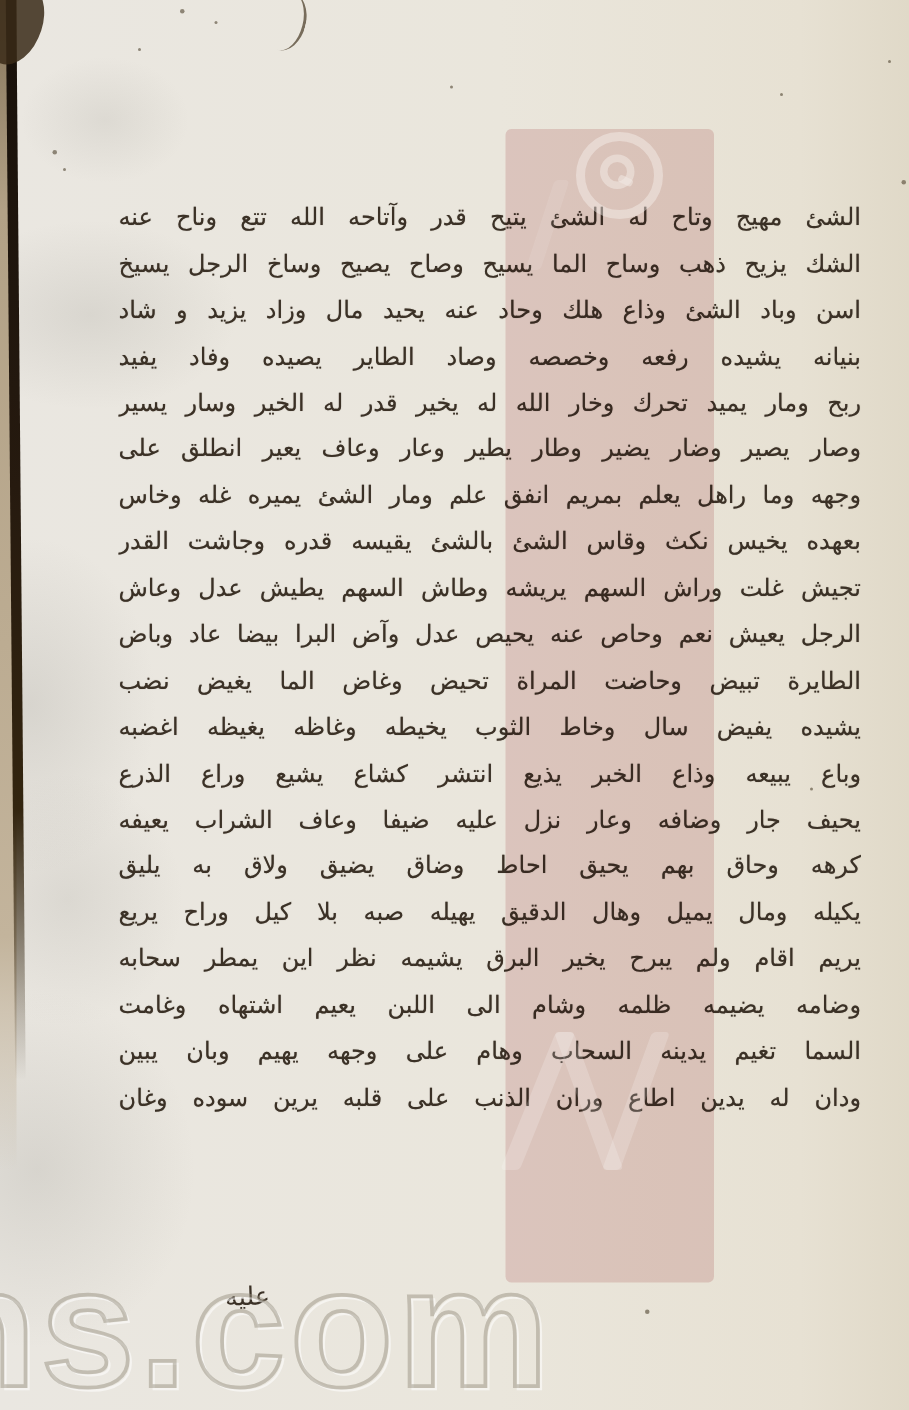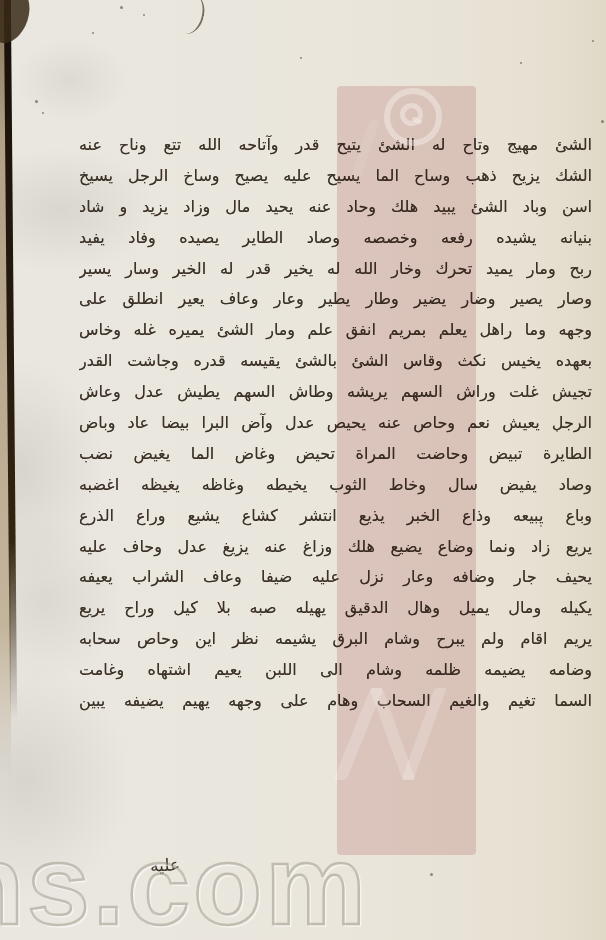--- a/index.html
+++ b/index.html
@@ -53,21 +53,21 @@
   .ring-inner{
     position:absolute;left:10px;top:9px;width:13px;height:13px;border-radius:50%;
     border:5px solid rgba(248,243,238,0.55);
   }
   .ring-tail{
     position:absolute;left:22px;top:24px;width:10px;height:5px;
     background:rgba(248,243,238,0.55);border-radius:2px;transform:rotate(25deg);
   }
   
   .text{
-    position:absolute;top:130px;left:36px;right:14px;
+    position:absolute;top:130px;left:36px;right:32px;
     direction:rtl;font-family:"DejaVu Sans",sans-serif;
     font-size:16px;color:#3b3126;margin-left:43px;
   }
   .line{
     height:30.9px;line-height:30.9px;overflow:hidden;
     text-align:justify;text-align-last:justify;
     text-shadow:0 0 0.5px rgba(59,49,38,0.6);
   }
   .catchword{
     position:absolute;left:150px;top:855px;direction:rtl;
@@ -109,38 +109,39 @@
   <div class="speck" style="left:592px;top:40px;width:2px;height:2px;"></div>
   <div class="speck" style="left:601px;top:120px;width:3px;height:3px;"></div>
   <div class="speck" style="left:520px;top:62px;width:2px;height:2px;"></div>
   <div class="speck" style="left:556px;top:430px;width:2px;height:2px;"></div>
   <div class="speck" style="left:540px;top:525px;width:2px;height:2px;"></div>
   <div class="speck" style="left:300px;top:57px;width:2px;height:2px;"></div>
   <div class="speck" style="left:430px;top:873px;width:3px;height:3px;"></div>
 
   <div class="text" id="text-block">
       <div class="line">الشئ مهيج وتاح له الشئ يتيح قدر وآتاحه الله تتع وناح عنه</div>
-      <div class="line">الشك يزيح ذهب وساح الما يسيح عليه يصيح وساخ الرجل يسيخ</div>
-      <div class="line">اسن وباد الشئ يبيد هلك وحاد عنه يحيد مال وزاد يزيد و شاد</div>
+      <div class="line">الشك يزيح ذهب وساح الما يسيح وصاح يصيح وساخ الرجل يسيخ</div>
+      <div class="line">اسن وباد الشئ وذاع هلك وحاد عنه يحيد مال وزاد يزيد و شاد</div>
       <div class="line">بنيانه يشيده رفعه وخصصه وصاد الطاير يصيده وفاد يفيد</div>
       <div class="line">ربح ومار يميد تحرك وخار الله له يخير قدر له الخير وسار يسير</div>
       <div class="line">وصار يصير وضار يضير وطار يطير وعار وعاف يعير انطلق على</div>
       <div class="line">وجهه وما راهل يعلم بمريم انفق علم ومار الشئ يميره غله وخاس</div>
       <div class="line">بعهده يخيس نكث وقاس الشئ بالشئ يقيسه قدره وجاشت القدر</div>
       <div class="line">تجيش غلت وراش السهم يريشه وطاش السهم يطيش عدل وعاش</div>
       <div class="line">الرجل يعيش نعم وحاص عنه يحيص عدل وآض البرا بيضا عاد وباض</div>
       <div class="line">الطايرة تبيض وحاضت المراة تحيض وغاض الما يغيض نضب</div>
-      <div class="line">وصاد يفيض سال وخاط الثوب يخيطه وغاظه يغيظه اغضبه</div>
+      <div class="line">يشيده يفيض سال وخاط الثوب يخيطه وغاظه يغيظه اغضبه</div>
       <div class="line">وباع يبيعه وذاع الخبر يذيع انتشر كشاع يشيع وراع الذرع</div>
-      <div class="line">يريع زاد ونما وضاع يضيع هلك وزاغ عنه يزيغ عدل وحاف عليه</div>
       <div class="line">يحيف جار وضافه وعار نزل عليه ضيفا وعاف الشراب يعيفه</div>
+      <div class="line">كرهه وحاق بهم يحيق احاط وضاق يضيق ولاق به يليق</div>
       <div class="line">يكيله ومال يميل وهال الدقيق يهيله صبه بلا كيل وراح يريع</div>
-      <div class="line">يريم اقام ولم يبرح وشام البرق يشيمه نظر اين وحاص سحابه</div>
+      <div class="line">يريم اقام ولم يبرح يخير البرق يشيمه نظر اين يمطر سحابه</div>
       <div class="line">وضامه يضيمه ظلمه وشام الى اللبن يعيم اشتهاه وغامت</div>
-      <div class="line">السما تغيم والغيم السحاب وهام على وجهه يهيم يضيفه يبين</div>
+      <div class="line">السما تغيم يدينه السحاب وهام على وجهه يهيم وبان يبين</div>
+      <div class="line">ودان له يدين اطاع وران الذنب على قلبه يرين سوده وغان</div>
     </div>
 
   <div class="band"></div>
   <div class="band-streak s1"></div>
   <div class="band-streak s2"></div>
   <div class="band-streak s3"></div>
   <div class="band-streak s4"></div>
 
   <div class="ring">
     <div class="ring-inner"></div>

